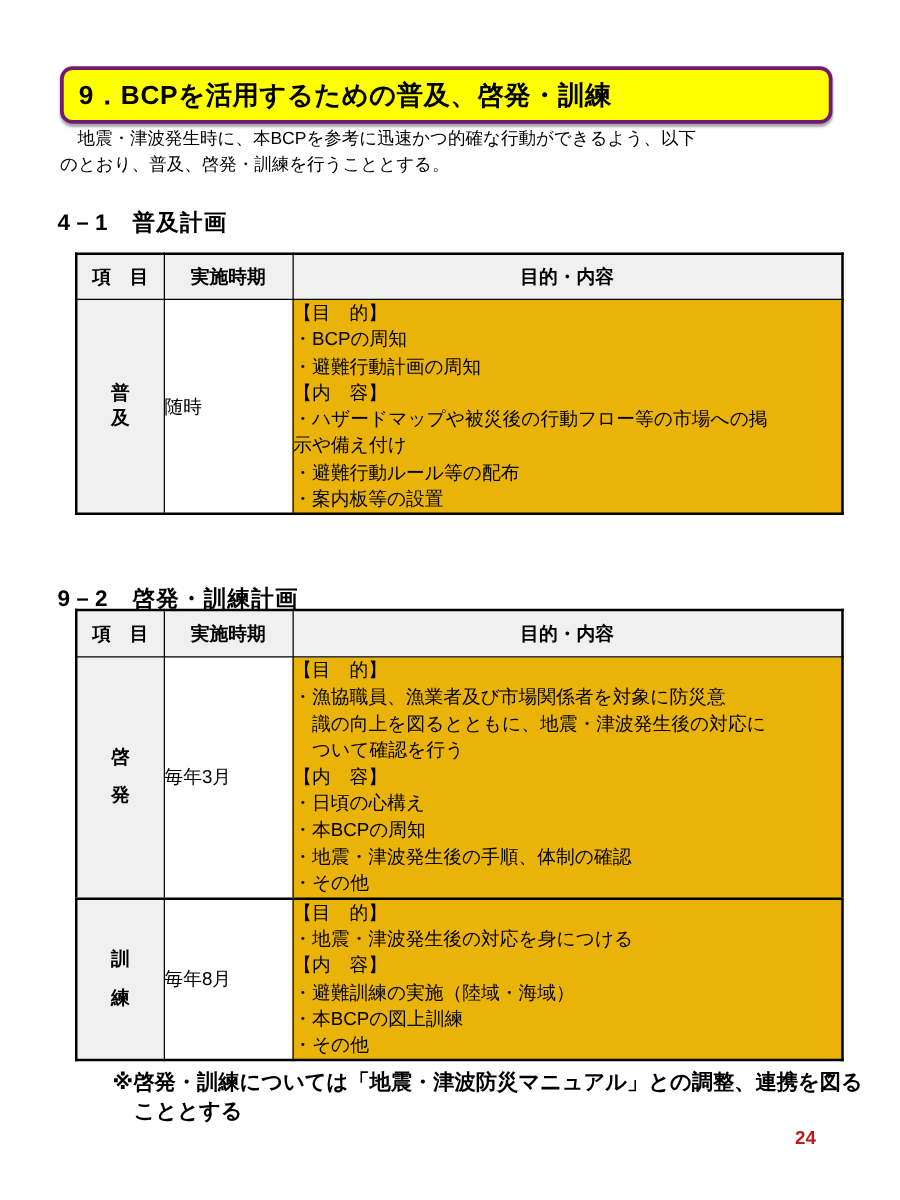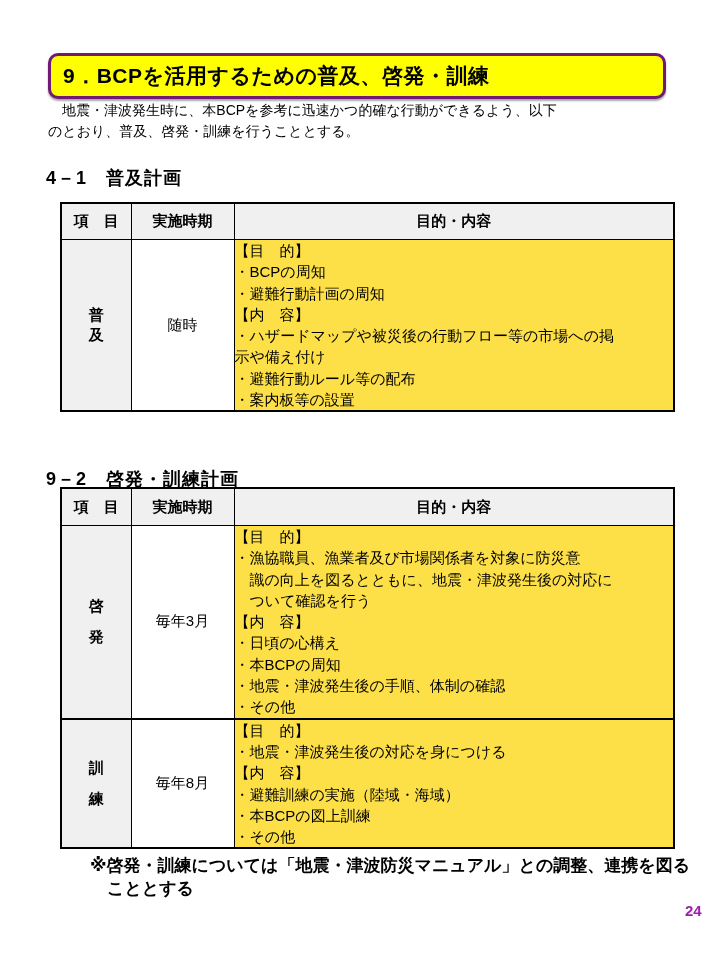--- a/index.html
+++ b/index.html
@@ -45,32 +45,32 @@
   #t1 tbody tr{height:169px;}
   #t2 tbody tr.r1{height:182px;}
   #t2 tbody tr.r2{height:121px;}
   #t2 tbody tr.r1 td{border-bottom:2px solid #000;}
   td.item{
     background:#f0f0f0;font-weight:bold;text-align:center;vertical-align:middle;
     white-space:pre-line;
   }
   #t1 td.item{line-height:1.35;}
   #t2 td.item{line-height:2.05;}
-  td.timing{text-align:center;vertical-align:middle;background:#fff;}
+  td.timing{vertical-align:middle;background:#fff;}
   td.content{
-    background:#fde047;vertical-align:top;text-align:left;
+    background:#eab308;vertical-align:top;text-align:left;
     padding:5px 8px 4px 8px;line-height:1.42;white-space:pre-wrap;
   }
   .footnote{
     position:absolute;left:86px;top:851px;width:622px;margin:4px;
     font-size:17px;line-height:1.35;white-space:pre-wrap;font-weight:bold;
   }
   .pagenum{
-    position:absolute;left:685px;top:902px;
-    font-size:15px;font-weight:bold;color:#a21caf;
+    position:absolute;left:636px;top:902px;
+    font-size:15px;font-weight:bold;color:#b91c1c;
   }
 </style>
 </head>
 <body>
 
 <div>
 
   <div class="banner">
     <span>9．BCPを活用するための普及、啓発・訓練</span>
   </div>

